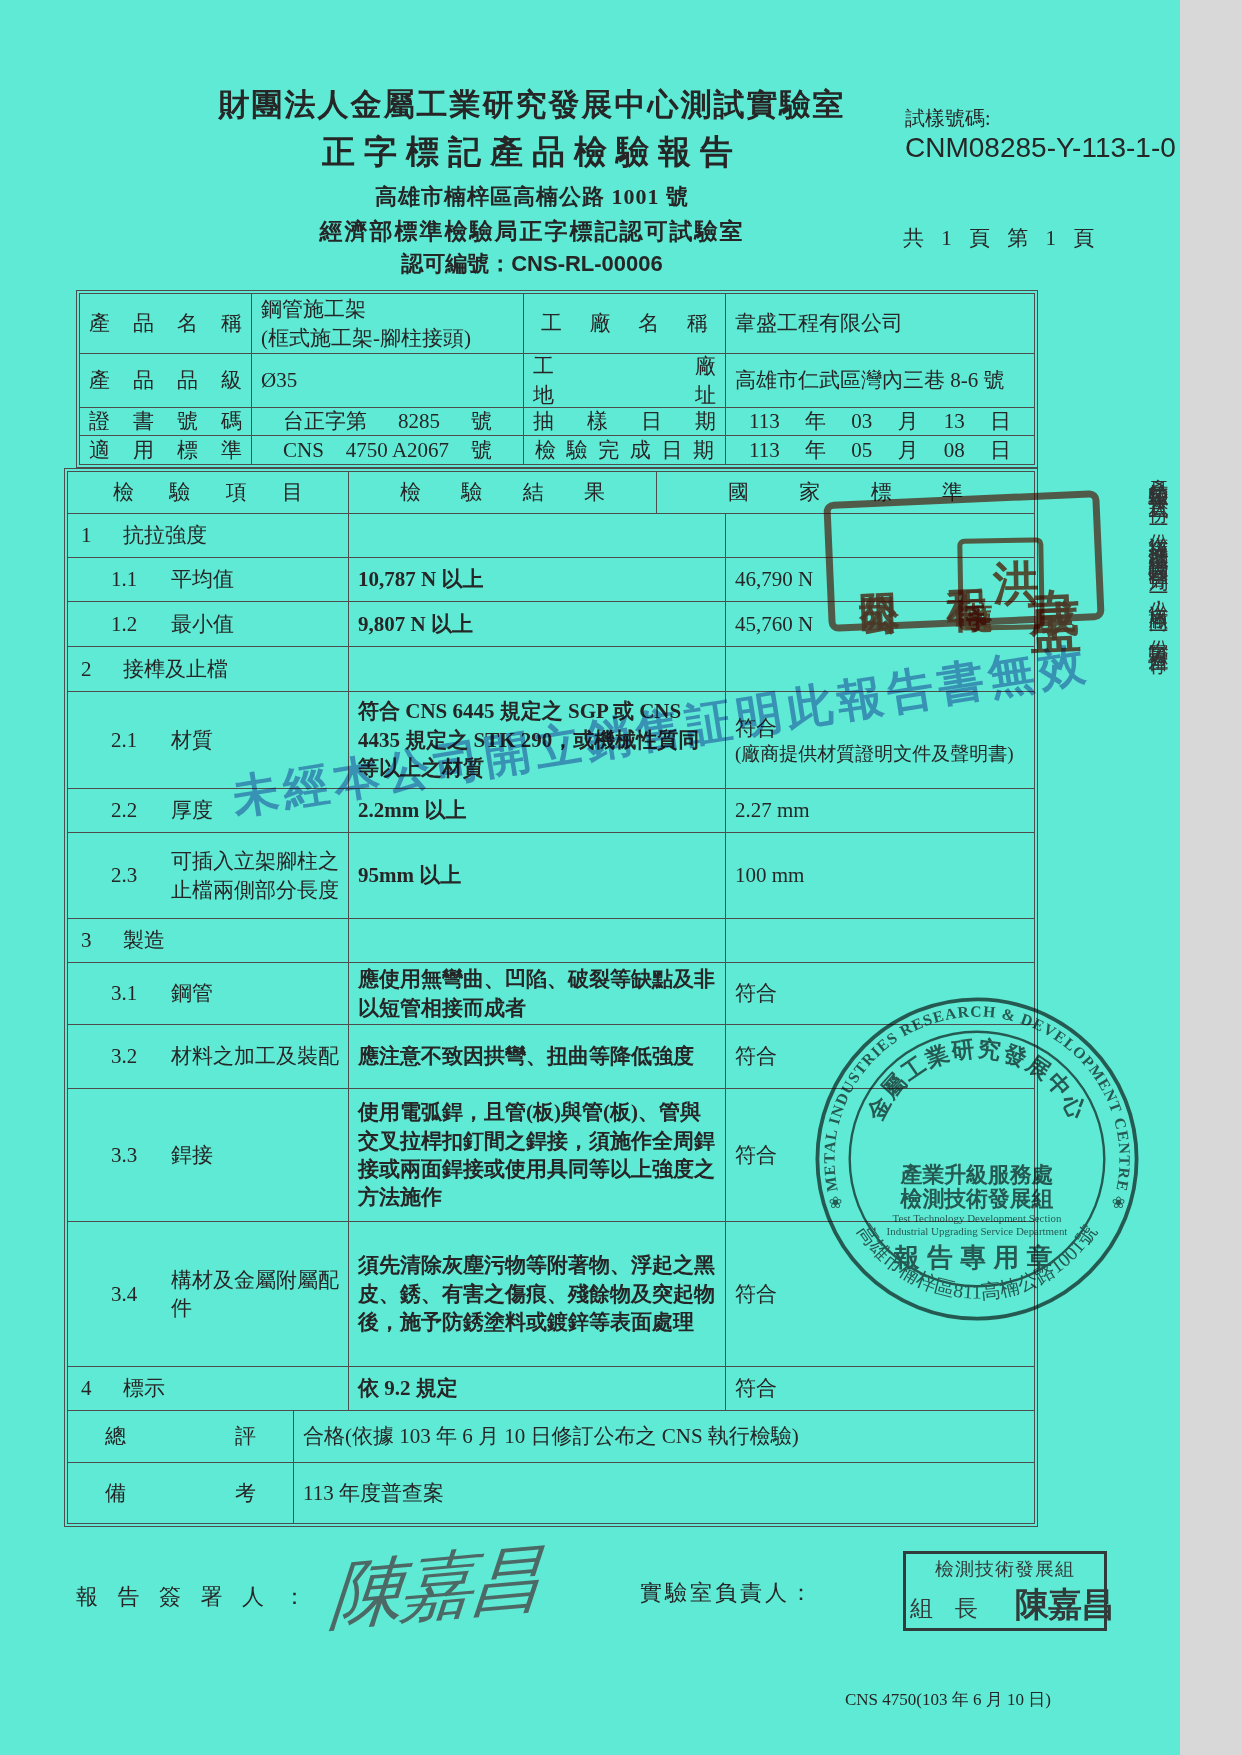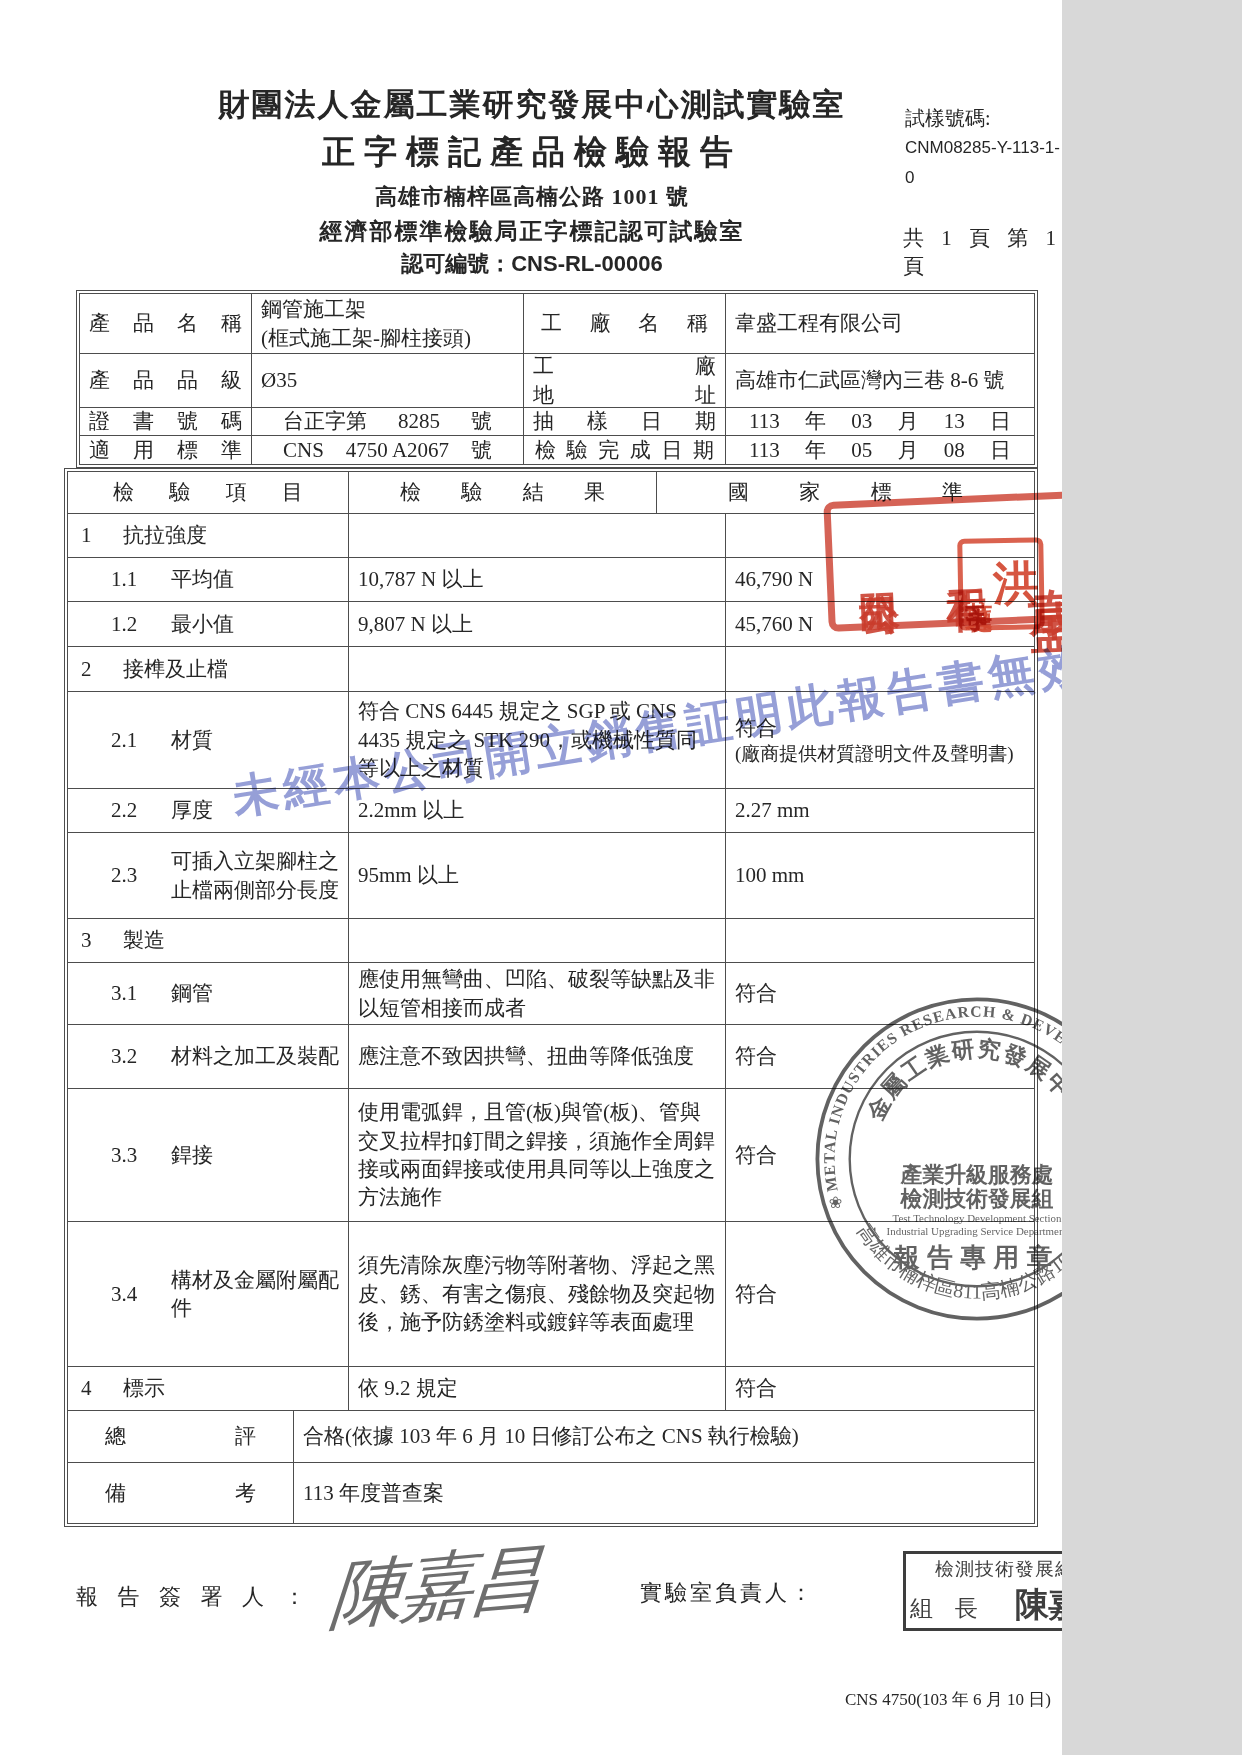--- a/index.html
+++ b/index.html
@@ -1,45 +1,45 @@
 <!DOCTYPE html>
 <html><head>
 <meta charset="utf-8">
 <style>
   html,body{margin:0;padding:0;background:#d8d8d8;}
-  .page{position:relative;width:1062px;height:1755px;background:#ffffff;overflow:hidden;
+  .page{position:relative;width:1180px;height:1755px;background:#5eead4;overflow:hidden;
         font-family:"Liberation Serif","DejaVu Serif",serif;color:#262626;}
   
   .hdr{position:absolute;left:0;top:0;width:1064px;text-align:center;}
   .h-org{position:absolute;top:84px;left:0;width:100%;font-size:31px;font-weight:700;letter-spacing:2px;}
   .h-title{position:absolute;top:130px;left:0;width:100%;font-size:33px;font-weight:700;letter-spacing:9px;}
   .h-addr{position:absolute;top:182px;left:0;width:100%;font-size:22px;font-weight:700;letter-spacing:1px;}
   .h-accr{position:absolute;top:216px;left:0;width:100%;font-size:23px;font-weight:700;letter-spacing:2px;}
   .h-accno{position:absolute;top:249px;left:0;width:100%;font-size:22px;font-weight:700;}
   .h-accno .mono{font-family:"Liberation Sans","DejaVu Sans",sans-serif;}
   .sampleblk{position:absolute;left:905px;top:103px;font-size:20px;line-height:30px;}
-  .sampleno{font-family:"Liberation Sans","DejaVu Sans",sans-serif;font-size:17px;}
+  .sampleno{font-family:"Liberation Sans","DejaVu Sans",sans-serif;font-size:28px;}
   .pageinfo{position:absolute;left:903px;top:224px;font-size:21px;letter-spacing:6px;}
   
   .tblwrap{position:absolute;border:1.6px solid #4d4d4d;padding:2px;background:transparent;}
   .tblin{border:1.2px solid #4d4d4d;}
   .row{display:flex;box-sizing:border-box;border-bottom:1.2px solid #4d4d4d;}
   .row:last-child{border-bottom:none;}
   .cell{box-sizing:border-box;border-right:1.2px solid #4d4d4d;display:flex;align-items:center;
         font-size:21px;line-height:1.35;padding:2px 9px;}
   .cell:last-child{border-right:none;}
   .jlabel{display:block;width:100%;text-align:justify;text-align-last:justify;}
   
   .ic1{width:172px;}.ic2{width:272px;}.ic3{width:202px;align-items:center;}.ic4{flex:1;}
   .ir1{height:60px;}.ir2{height:54px;}.ir3{height:28px;}.ir4{height:28px;}
   .two{display:block;}
   .spread{display:flex;justify-content:space-between;width:100%;padding:0 14px;box-sizing:border-box;}
   .certspread{display:flex;justify-content:space-between;width:100%;padding:0 22px;box-sizing:border-box;}
   
-  .mc1{width:281px;}.mc2{width:377px;}.mc3{flex:1;}
+  .mc1{width:281px;}.mc2{width:377px;font-weight:bold;}.mc3{flex:1;}
   .mhead .cell{font-weight:400;}
   .itemcell{align-items:center;}
   .no{flex:none;}
   .main .no{width:42px;padding-left:4px;}
   .sub .no{width:60px;margin-left:34px;}
   .stdcell{align-items:center;}
   .rescell{flex-direction:column;align-items:flex-start;justify-content:center;}
   .resnote{font-size:19px;line-height:1.25;}
   .sumlbl{width:226px;}
   .sumval{flex:1;}

